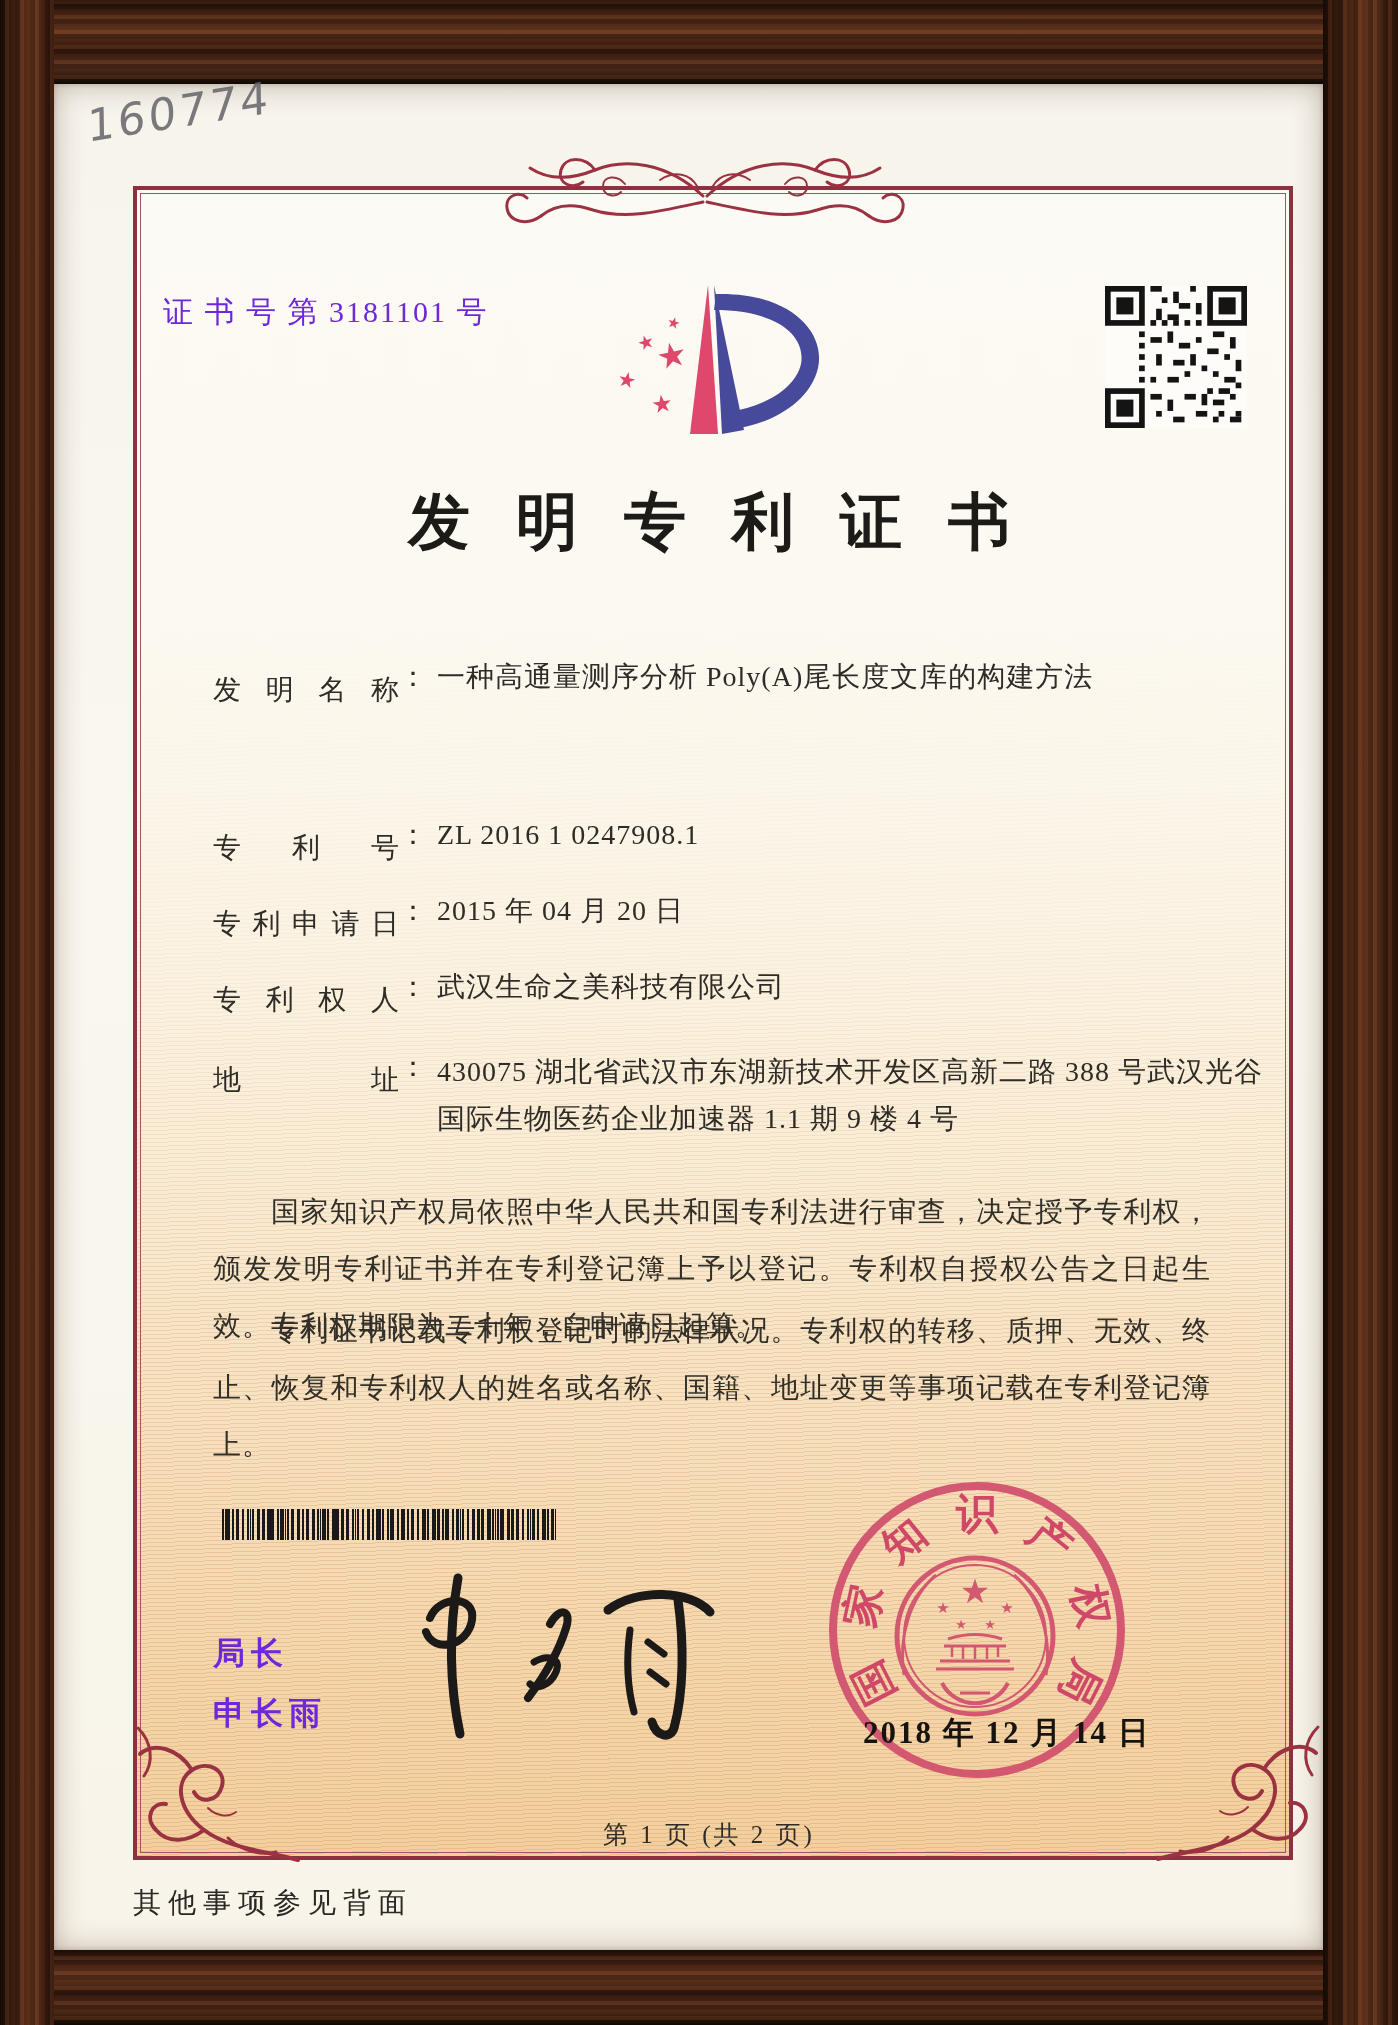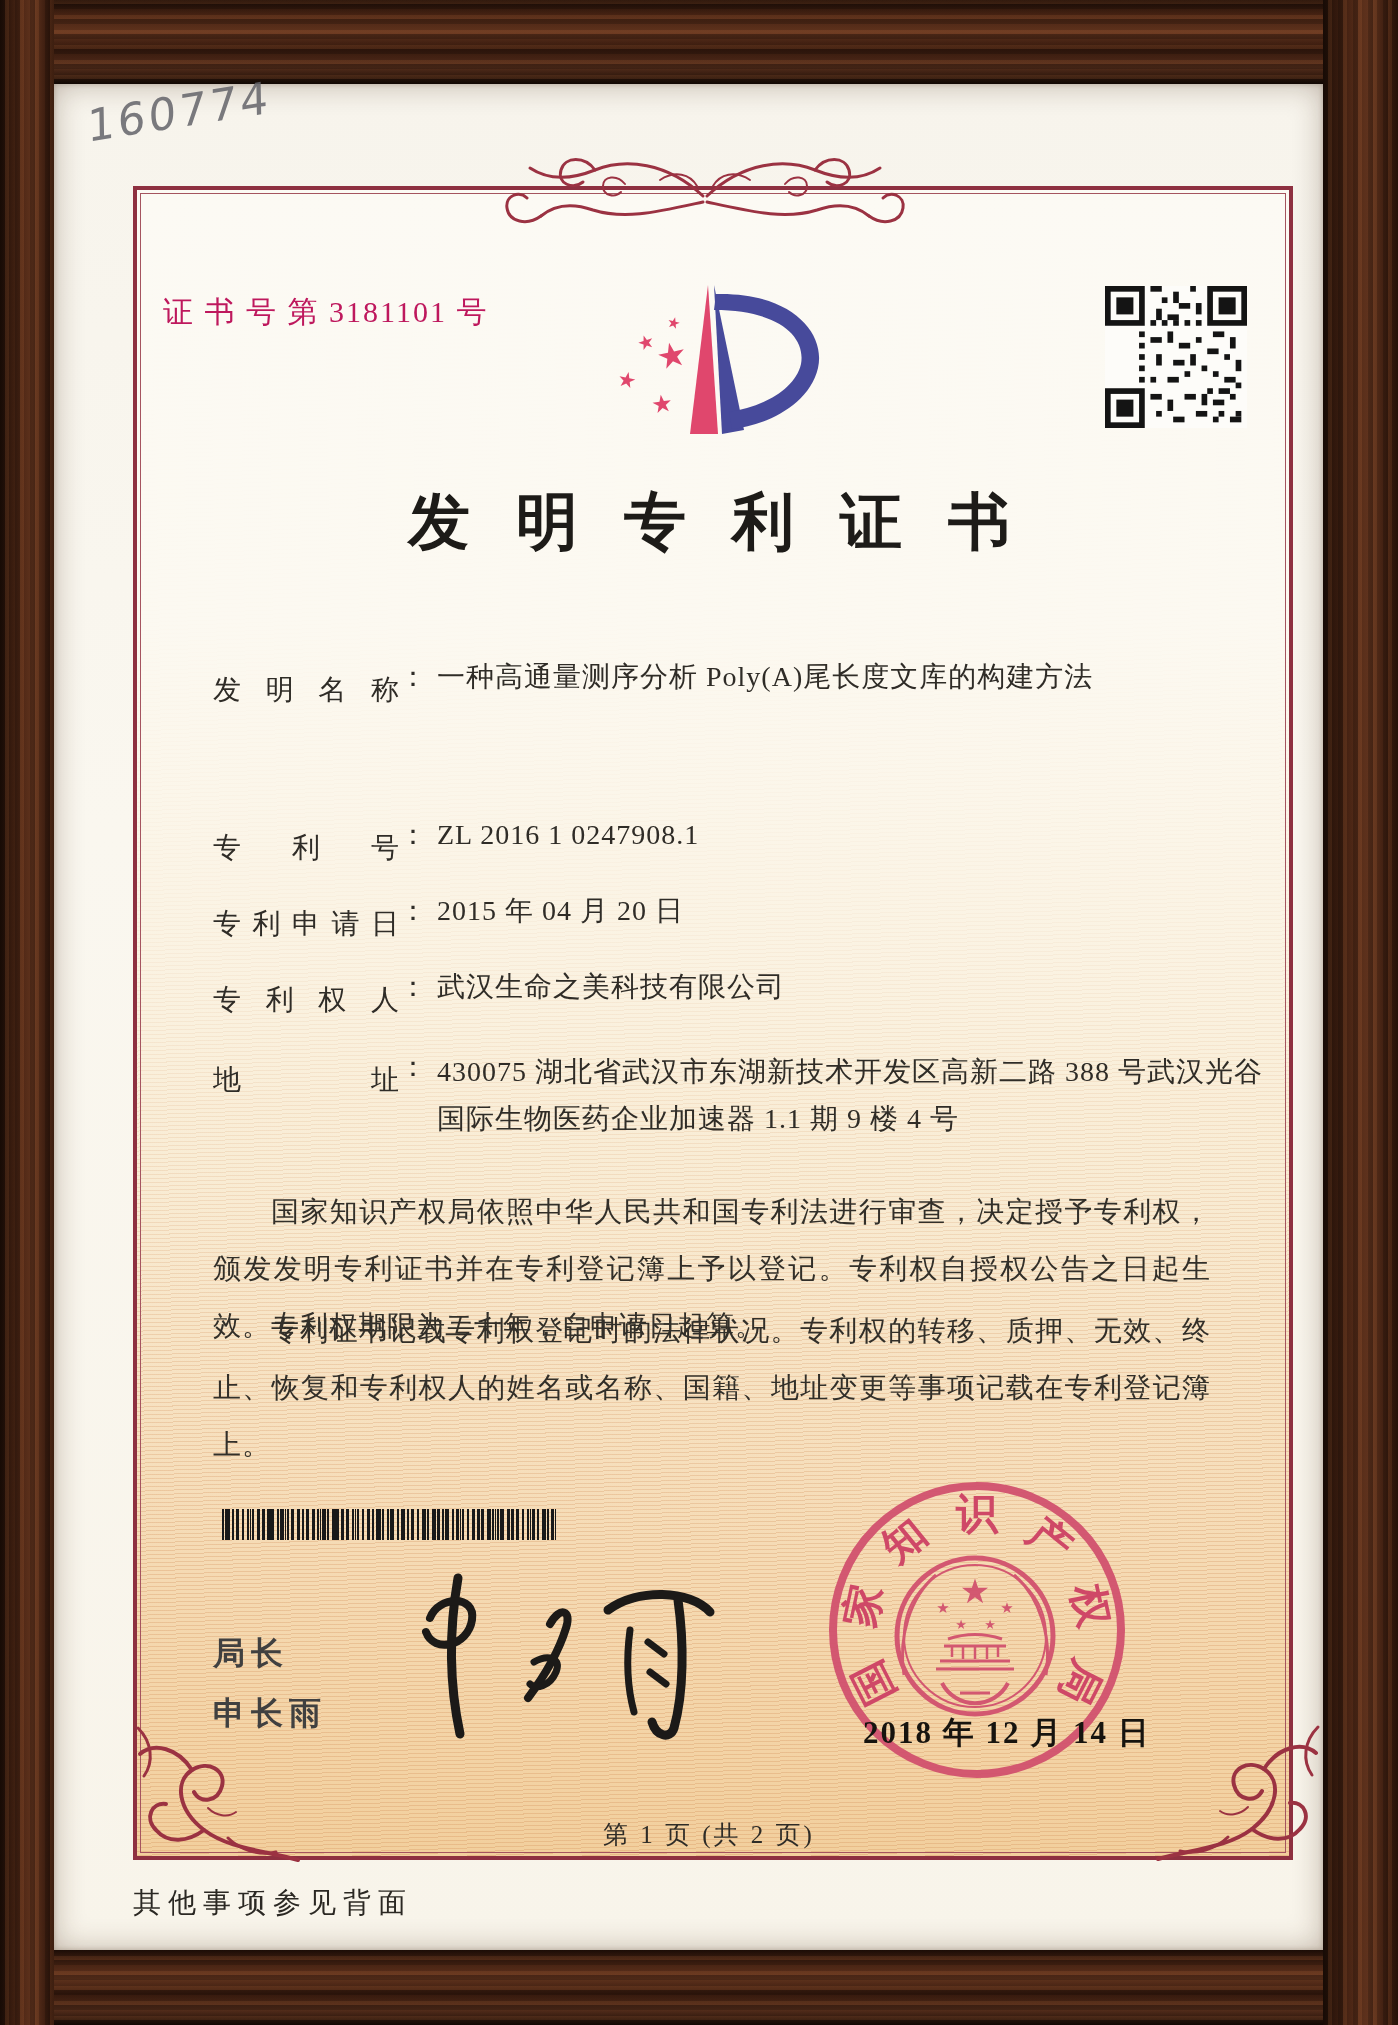--- a/index.html
+++ b/index.html
@@ -36,21 +36,21 @@
      background:
        linear-gradient(180deg, rgba(252,250,244,1) 0%, rgba(252,249,241,.97) 26%,
          rgba(251,244,229,.85) 42%, rgba(250,238,214,.5) 55%,
          rgba(248,228,192,.16) 68%, rgba(247,220,175,0) 82%),
        repeating-linear-gradient(178deg, rgba(201,122,66,.24) 0 1px, rgba(255,255,255,0) 1px 4px),
        linear-gradient(180deg,#fcfaf4 0%,#fbf7ee 35%,#f8ecd6 58%,#f6ddb9 78%,#f2cf9d 100%);}
   .cert::before{content:"";position:absolute;left:3px;top:3px;right:3px;bottom:3px;
      border:1px solid #a5545f;pointer-events:none;}
 
   
-  .certno{left:163px;top:292px;z-index:3;font-size:30px;color:#be185d;letter-spacing:2px;}
+  .certno{left:163px;top:292px;z-index:3;font-size:30px;color:#6d28d9;letter-spacing:2px;}
   .title{left:133px;top:480px;width:1152px;z-index:3;text-align:center;
      font-size:62px;font-weight:700;color:#1d1b18;letter-spacing:46px;text-indent:46px;}
 
   .frow{z-index:3;font-size:28px;color:#2f2c27;line-height:38px;left:213px;}
   .flabel{display:inline-block;width:186px;text-align:justify;text-align-last:justify;vertical-align:top;margin-top:13px;}
   .colon{display:inline-block;margin-right:10px;vertical-align:top;}
   .fvalue{display:inline-block;vertical-align:top;letter-spacing:1px;}
   .wrapv{width:828px;line-height:47px;}
   .pair2{position:absolute;left:524px;top:0;white-space:nowrap;}
 
@@ -58,21 +58,21 @@
      text-align:justify;text-indent:58px;letter-spacing:1px;}
 
   
   .barcode{left:222px;top:1509px;width:334px;height:31px;z-index:3;
      background:
        repeating-linear-gradient(90deg,#191919 0 2px,rgba(0,0,0,0) 2px 5px),
        repeating-linear-gradient(90deg,#191919 0 1px,rgba(0,0,0,0) 1px 7px),
        repeating-linear-gradient(90deg,rgba(0,0,0,0) 0 3px,#191919 3px 5px,rgba(0,0,0,0) 5px 11px);}
 
   .signer{left:213px;z-index:3;font-family:Liberation Sans, sans-serif;
-     font-size:32px;font-weight:600;color:#404040;letter-spacing:6px;}
+     font-size:32px;font-weight:600;color:#6d28d9;letter-spacing:6px;}
 
   
   .seal-svg{left:826px;top:1479px;z-index:3;opacity:.93;}
   .seal-chars{left:977px;top:1630px;width:0;height:0;z-index:3;}
   .sc{position:absolute;left:0;top:0;font-size:42px;font-weight:700;color:#cf4867;
       font-family:"Liberation Serif","DejaVu Serif",serif;}
   .sealdate{left:863px;top:1712px;z-index:4;font-size:31px;color:#17140f;letter-spacing:2px;font-weight:600;}
 
   .pageinfo{left:133px;top:1818px;width:1152px;text-align:center;z-index:3;font-size:25px;color:#2f2c27;letter-spacing:3px;}
   .footnote{left:133px;top:1884px;width:1152px;z-index:3;font-size:28px;color:#2b2823;letter-spacing:7px;}

